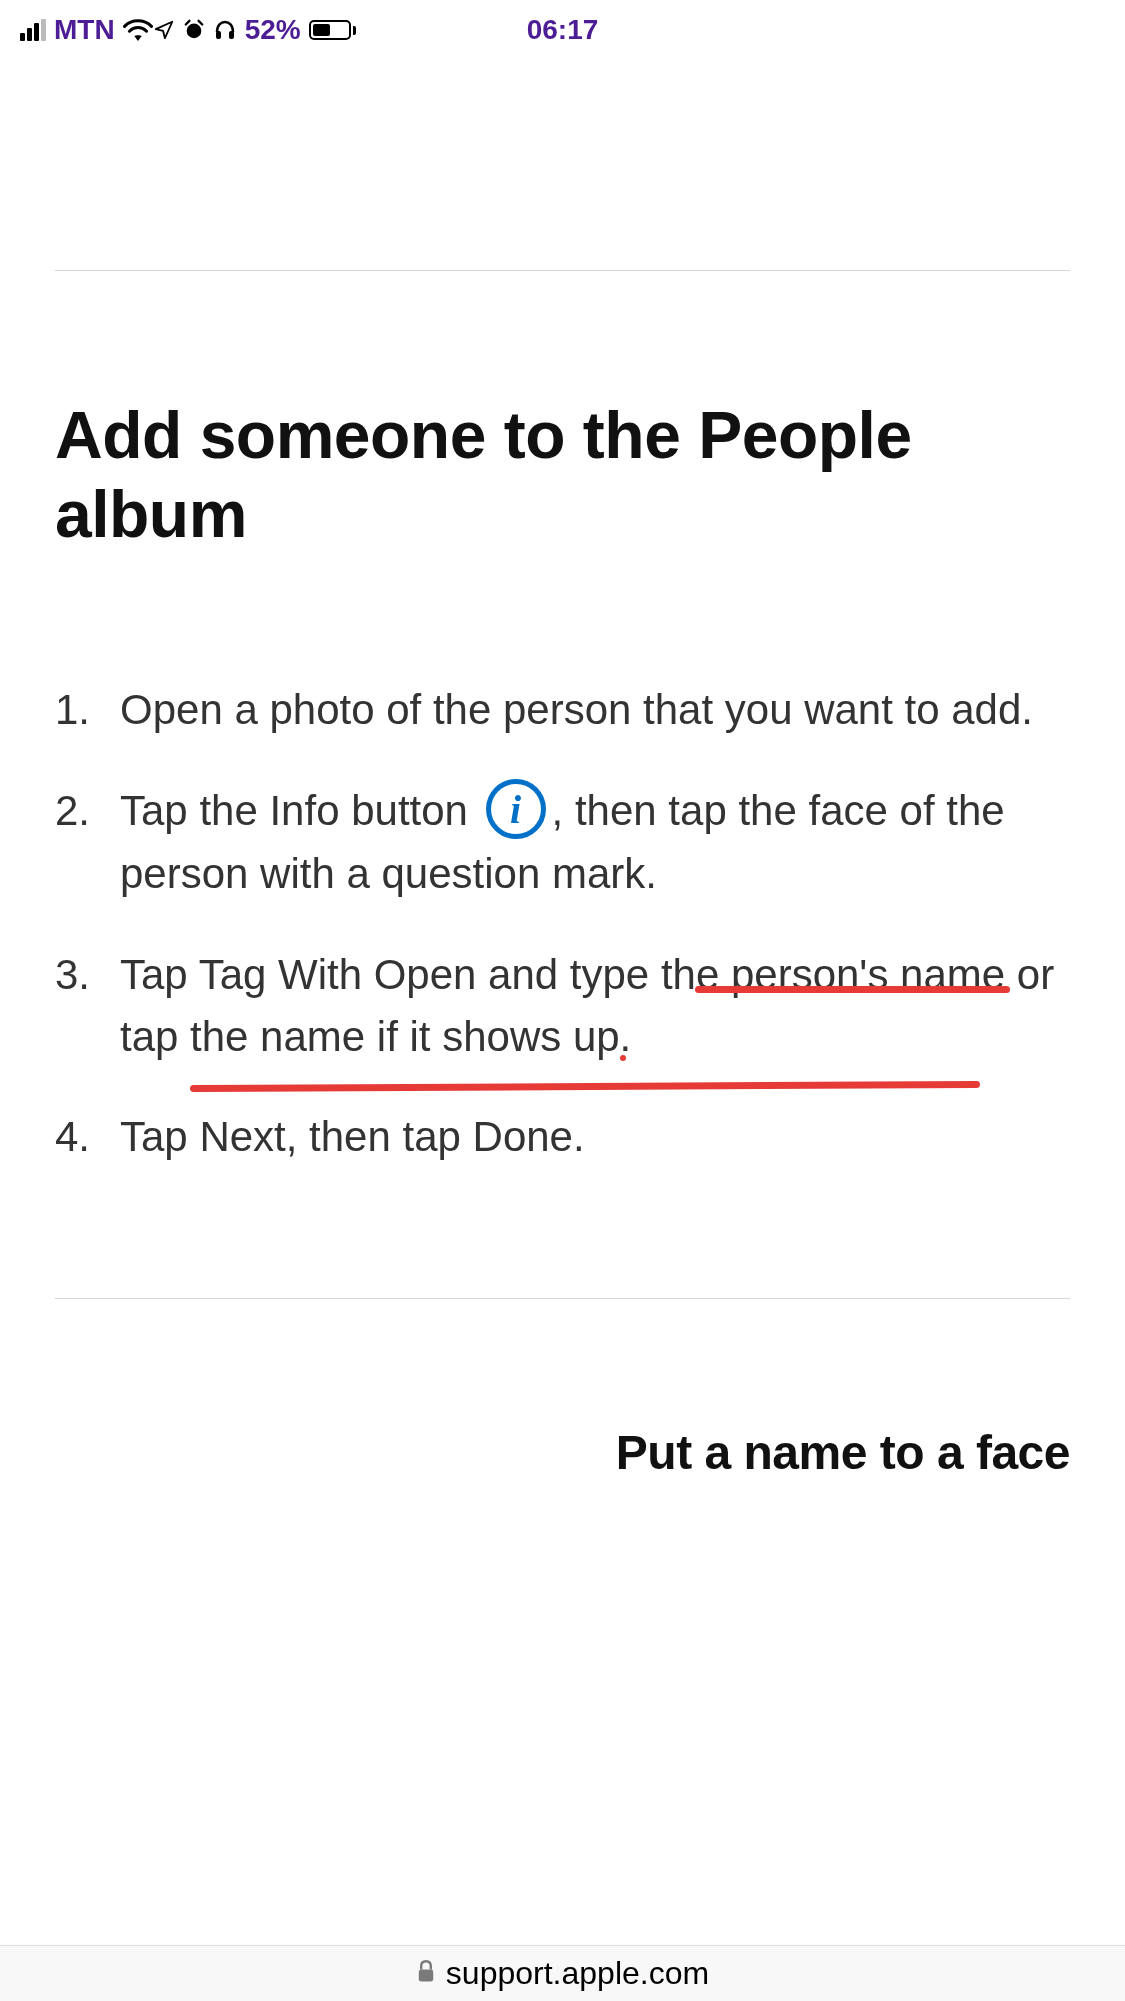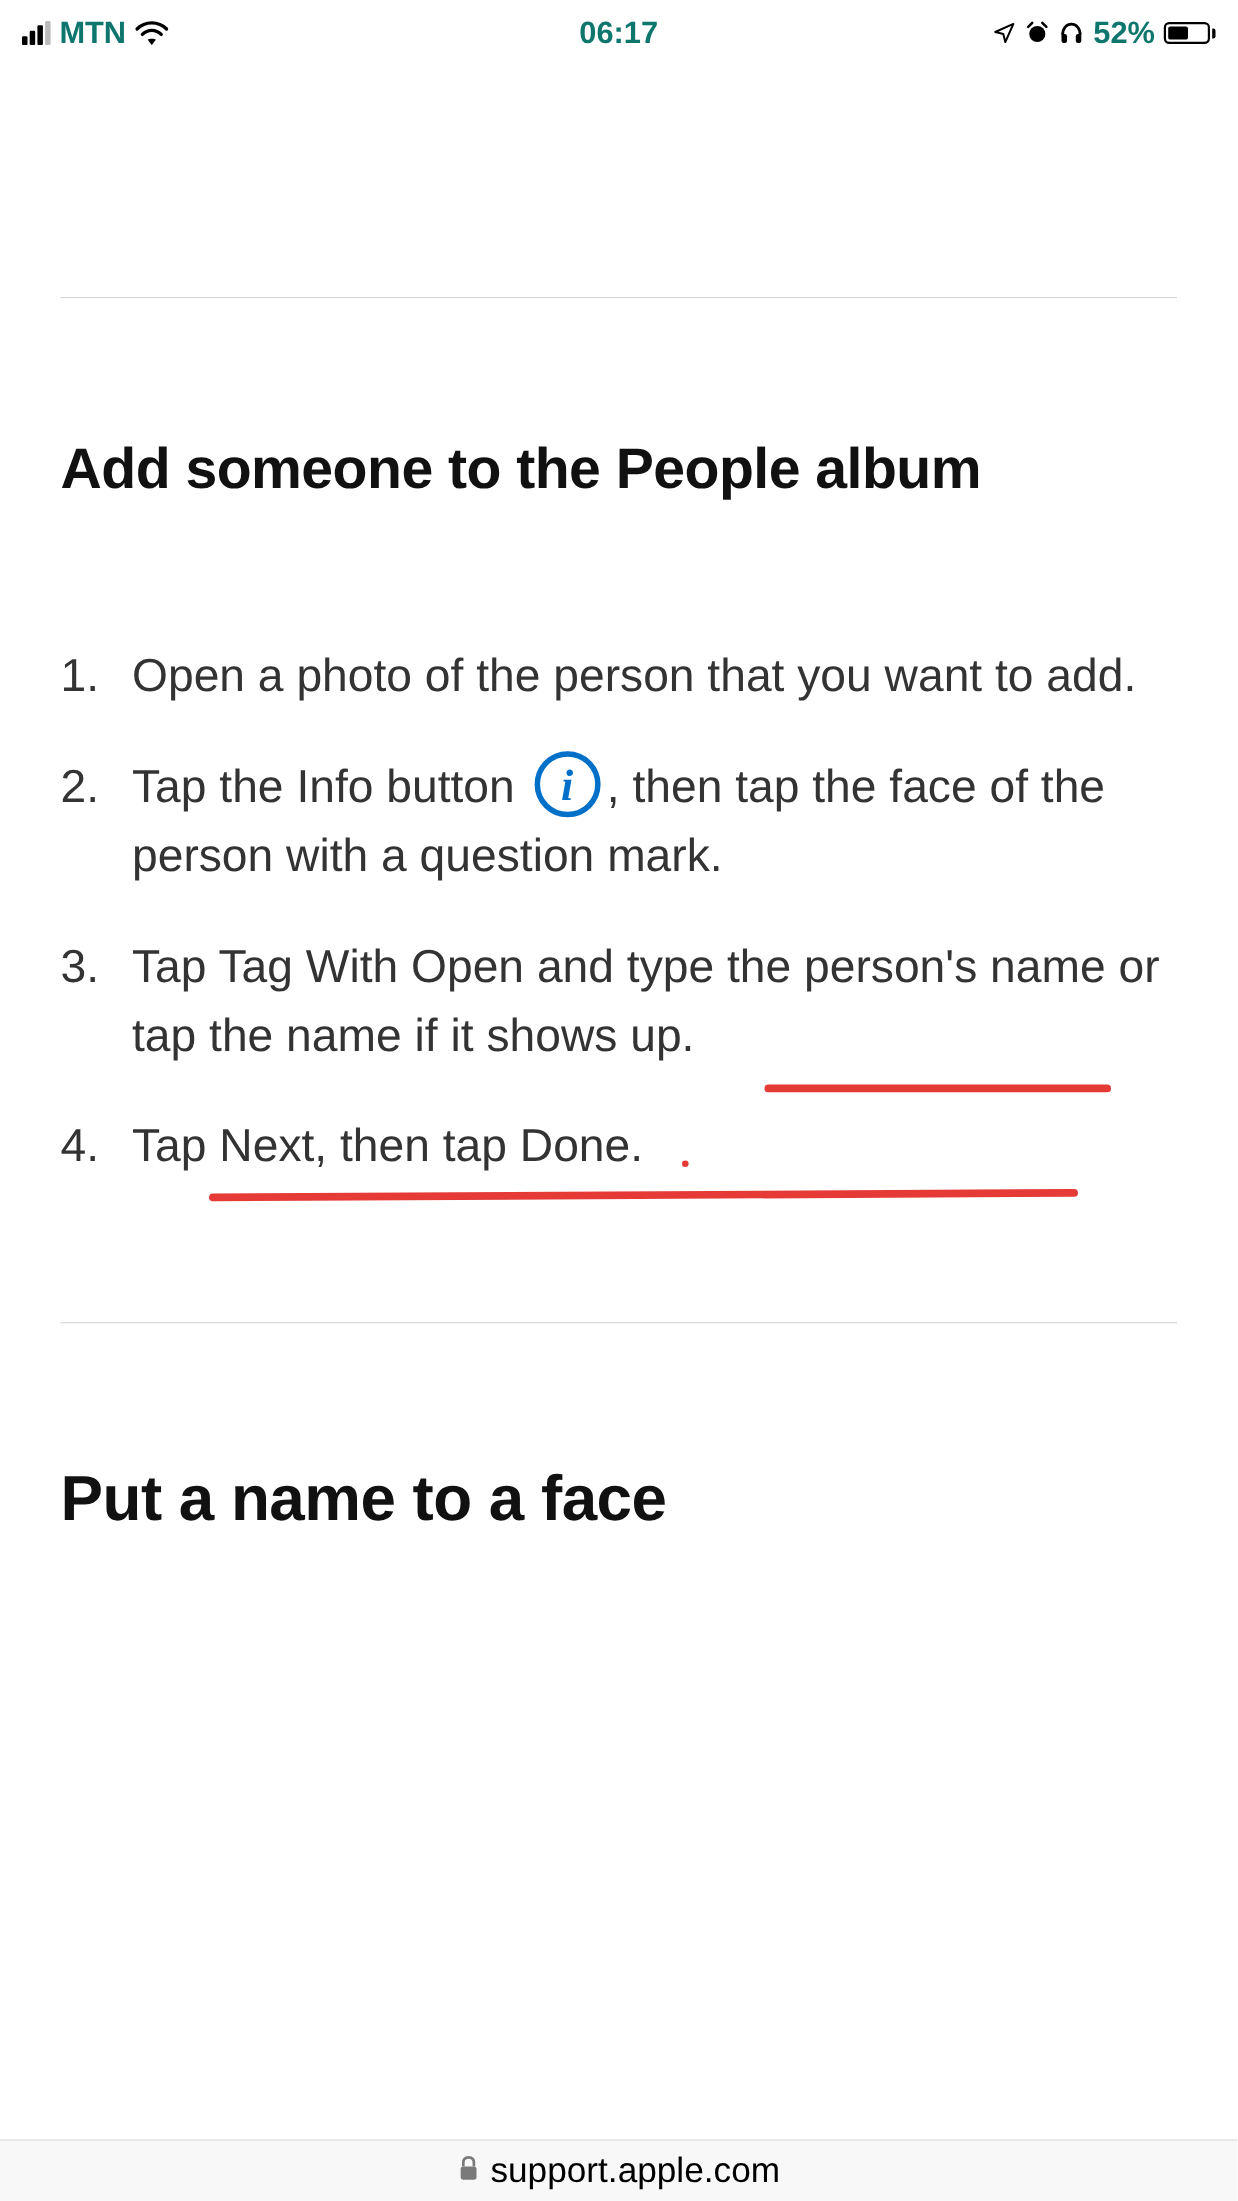--- a/index.html
+++ b/index.html
@@ -12,25 +12,25 @@
       background: #ffffff;
       width: 1125px;
       height: 2001px;
       position: relative;
       overflow: hidden;
     }
     .status-bar {
       height: 60px;
       display: flex;
       align-items: center;
-      justify-content: space-between;
+      justify-content: flex-start;
       padding: 0 20px;
       font-size: 28px;
       font-weight: 600;
-      color: #0f766e;
+      color: #4c1d95;
     }
     .status-left {
       display: flex;
       align-items: center;
       gap: 8px;
     }
     .signal-bars {
       display: flex;
       align-items: flex-end;
       gap: 2px;
@@ -91,21 +91,21 @@
       line-height: 1.45;
       color: #333;
       margin-top: -10px;
     }
     .section-divider {
       border: none;
       border-top: 1px solid #d6d6d6;
       margin-top: 210px;
     }
     .section-heading {
-      font-size: 52px;
+      font-size: 66px;
       font-weight: 700;
       color: #111;
       margin-top: 125px;
       line-height: 1.2;
       letter-spacing: -0.5px;
     }
     .steps-list {
       margin-top: 125px;
       list-style: none;
       counter-reset: step;
@@ -171,26 +171,27 @@
       border-radius: 50%;
       left: 620px;
       top: 1055px;
     }
     .section-divider-2 {
       border: none;
       border-top: 1px solid #d6d6d6;
       margin-top: 130px;
     }
     .section-heading-2 {
-      font-size: 58px;
+      font-size: 48px;
       font-weight: 700;
       color: #111;
       margin-top: 125px;
       line-height: 1.2;
       letter-spacing: -0.5px;
+      text-align: right;
     }
     .body-text {
       font-size: 42px;
       line-height: 1.45;
       color: #333;
       margin-top: 115px;
     }
     .url-bar {
       position: absolute;
       bottom: 0;

